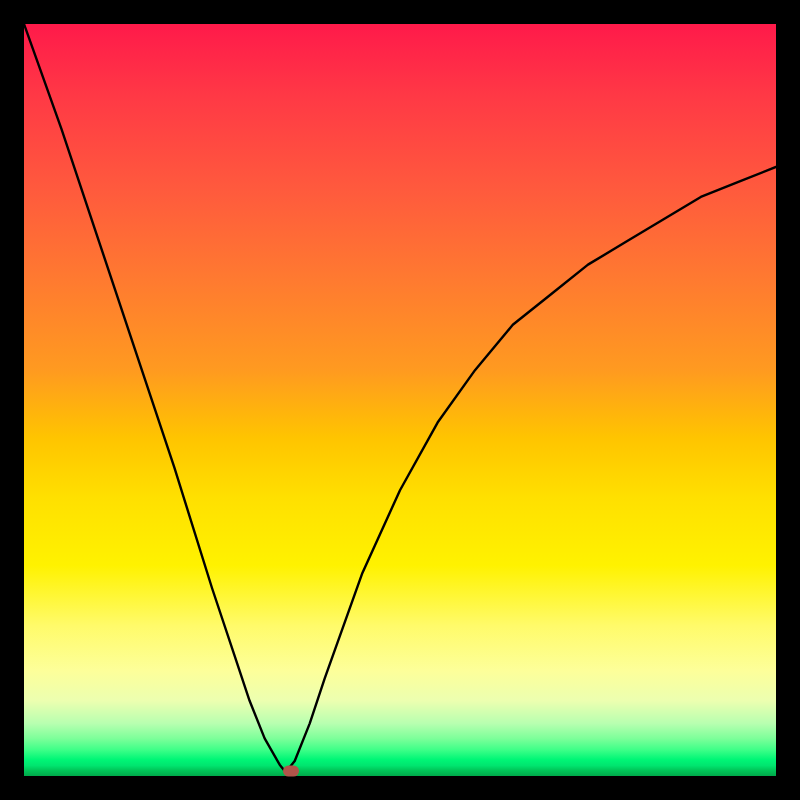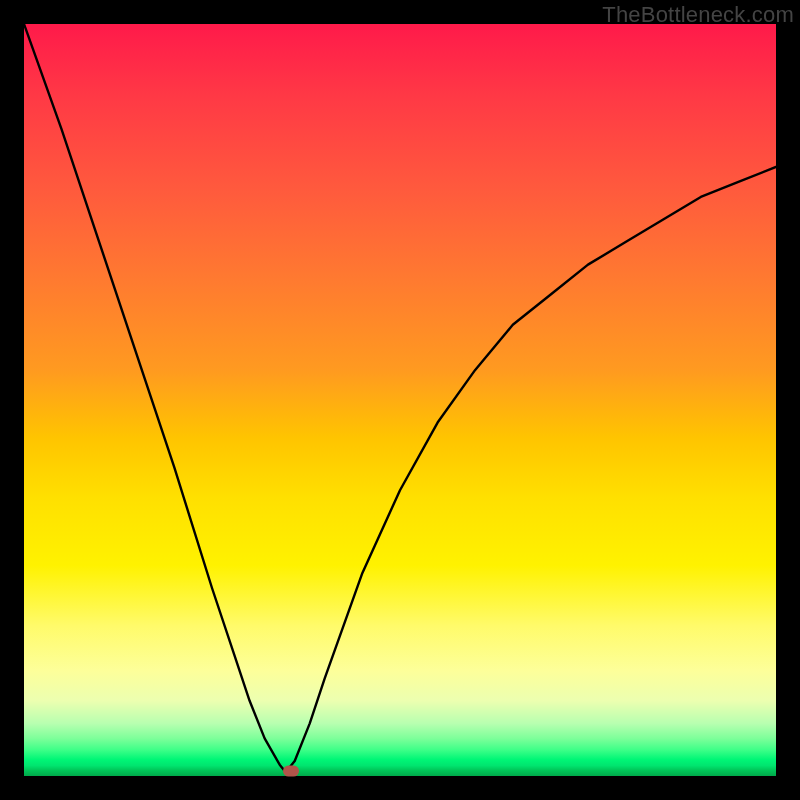--- a/index.html
+++ b/index.html
@@ -70,21 +70,20 @@
     height: 11px;
     background: #b0544a;
     border-radius: 6px;
     transform: translate(-50%, -50%);
   }
 </style>
 </head>
 <body>
 
 <div class="frame">
-  <div class="watermark">TheBottleneck.com</div>
 
   <div class="plot-area">
     <svg class="curve" viewBox="0 0 752 752" preserveAspectRatio="none">
       <path d="M0.00 0.00 L37.60 105.28 L75.20 218.08 L112.80 330.88 L150.40 443.68 L188.00 564.00 L210.56 631.68 L225.60 676.80 L240.64 714.40 L255.68 740.72 L261.70 748.24 L270.72 736.96 L285.76 699.36 L300.80 654.24 L338.40 548.96 L376.00 466.24 L413.60 398.56 L451.20 345.92 L488.80 300.80 L526.40 270.72 L564.00 240.64 L601.60 218.08 L639.20 195.52 L676.80 172.96 L714.40 157.92 L752.00 142.88" id="curve-path" fill="none" stroke="#000" stroke-width="2.4" stroke-linecap="round" stroke-linejoin="round"></path>
     </svg>
     <div class="marker" id="marker" style="left: 266.96px; top: 747.488px;"></div>
   </div>
 </div>
 
 </body></html>

